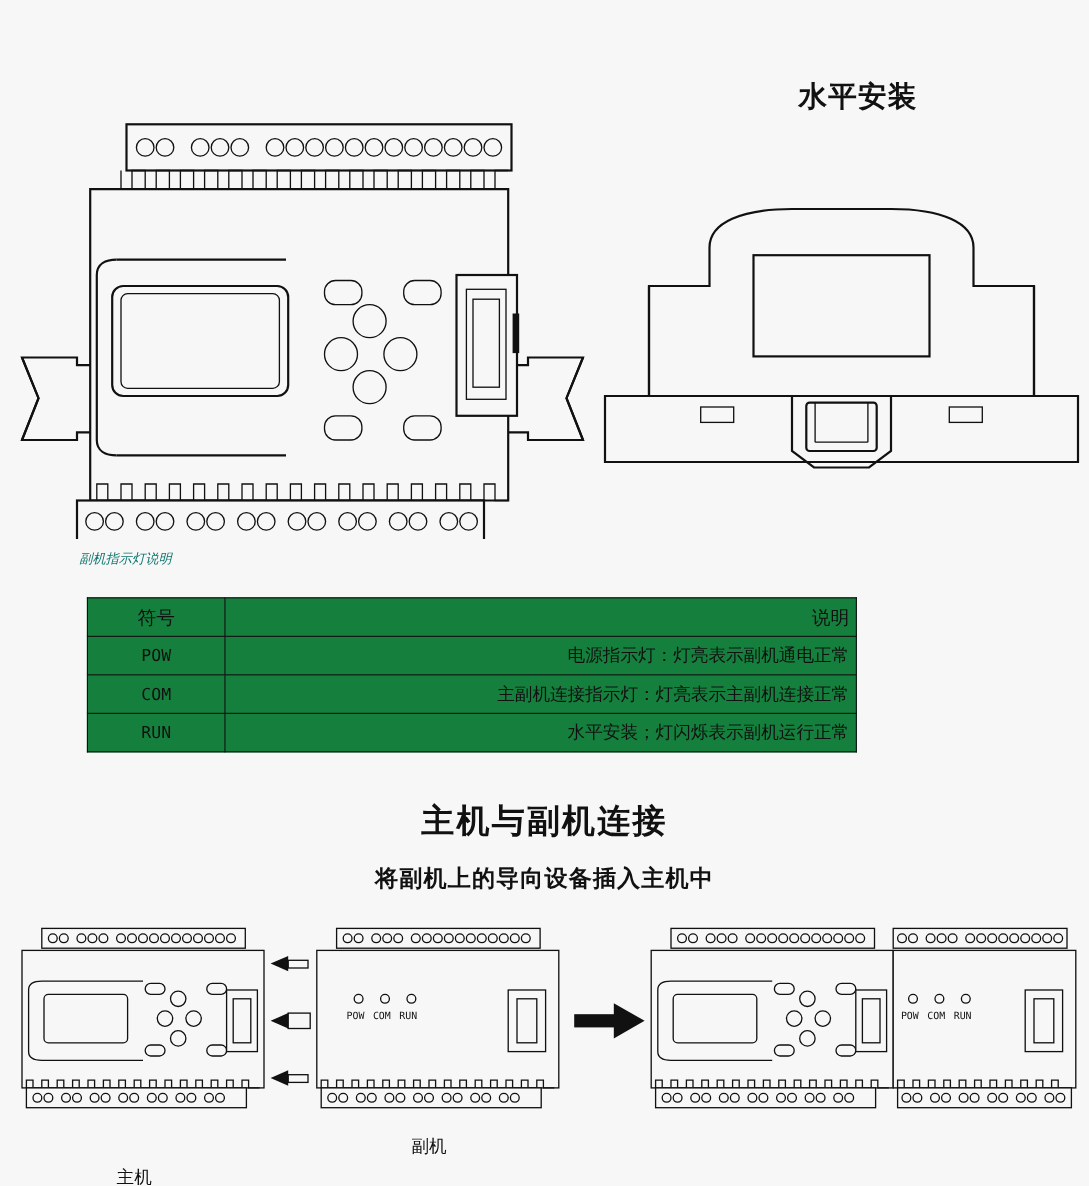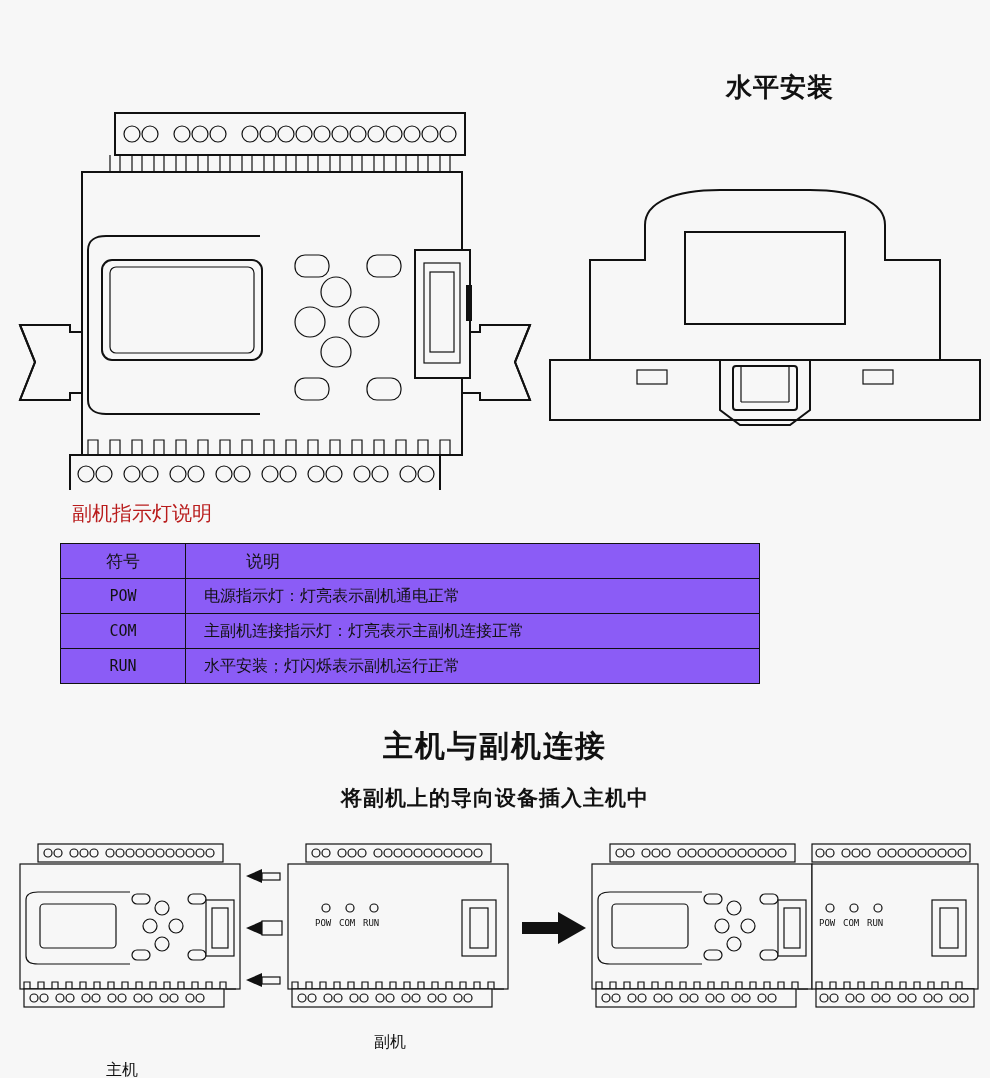--- a/index.html
+++ b/index.html
@@ -43,53 +43,54 @@
     font-weight: bold;
     font-size: 26px;
     letter-spacing: 1px;
     margin-top: 32px;
   }
 
   .lamp-caption {
     position: absolute;
     left: 72px;
     top: 500px;
-    font-size: 20px;
-    color: #b91c1c;
+    font-size: 12px;
+    color: #0f766e;
+    font-style: italic;
   }
 
   
   table.lamp-table {
     position: absolute;
-    left: 60px;
+    left: 79px;
     top: 543px;
     width: 700px;
     border-collapse: collapse;
-    background: #8b5cf6;
+    background: #15803d;
   }
   table.lamp-table td, table.lamp-table th {
     border: 1px solid #111;
     height: 34px;
     font-size: 16px;
     font-weight: normal;
     padding: 0 6px;
   }
   table.lamp-table .c-sym {
     width: 112px;
     text-align: center;
     font-family: "DejaVu Sans Mono", monospace;
     font-size: 15px;
   }
   table.lamp-table thead .c-sym,
   table.lamp-table thead .c-desc {
     font-family: "Liberation Sans", sans-serif;
     font-size: 17px;
   }
   table.lamp-table .c-desc {
-    text-align: left;
+    text-align: right;
     padding-left: 18px;
   }
   table.lamp-table thead .c-desc { padding-left: 60px; }
 
   
   .conn-title {
     position: absolute;
     left: 0;
     top: 726px;
     width: 990px;

